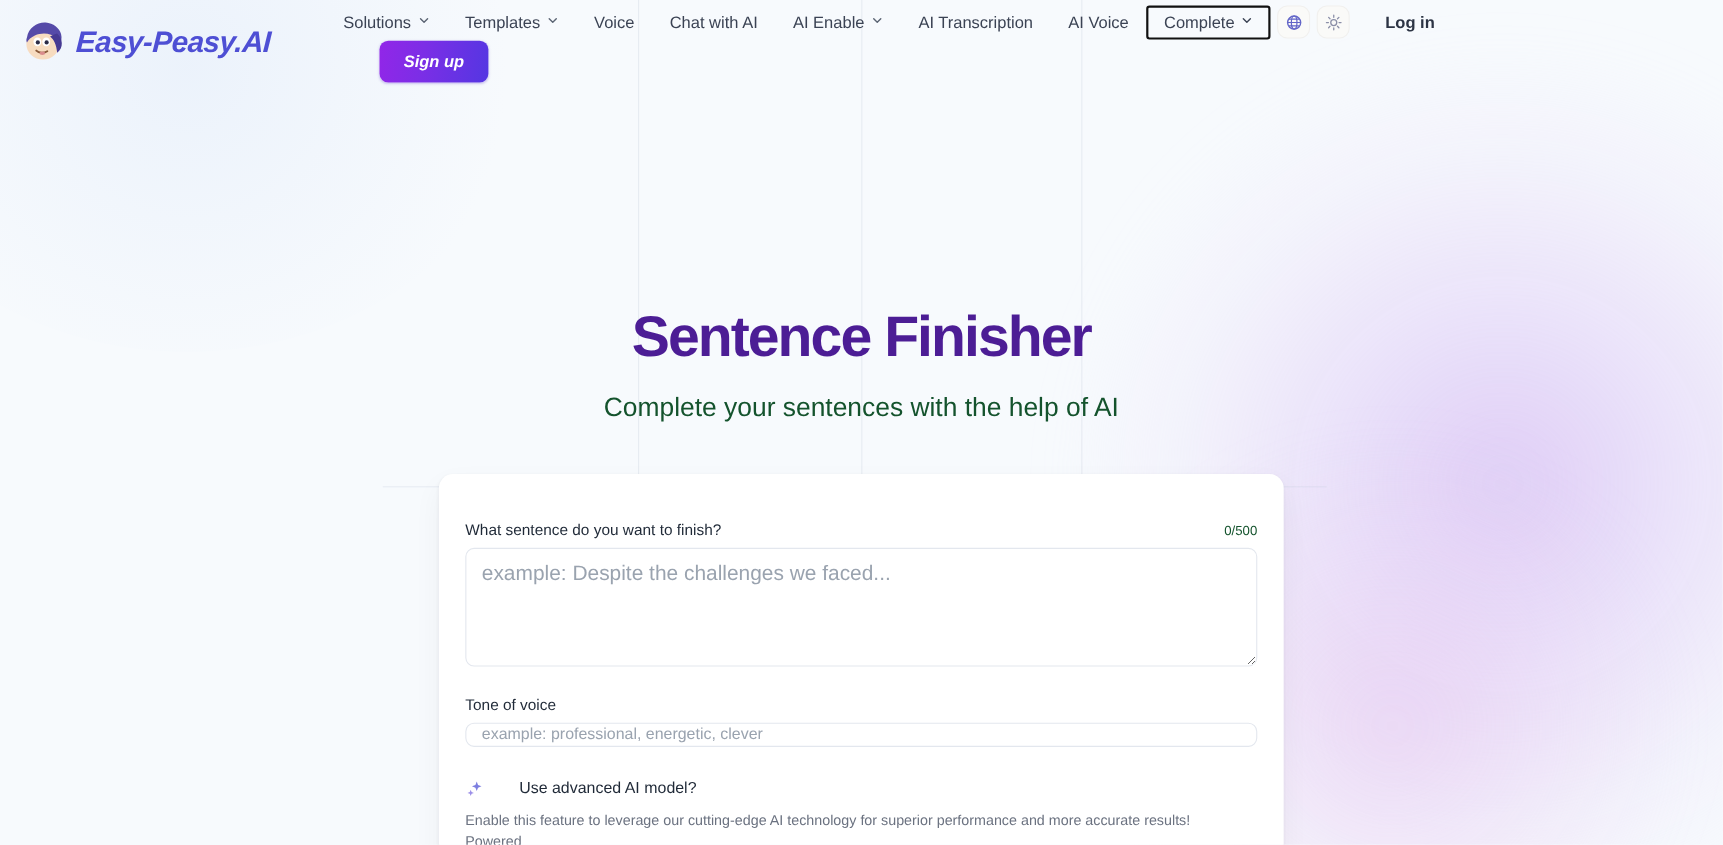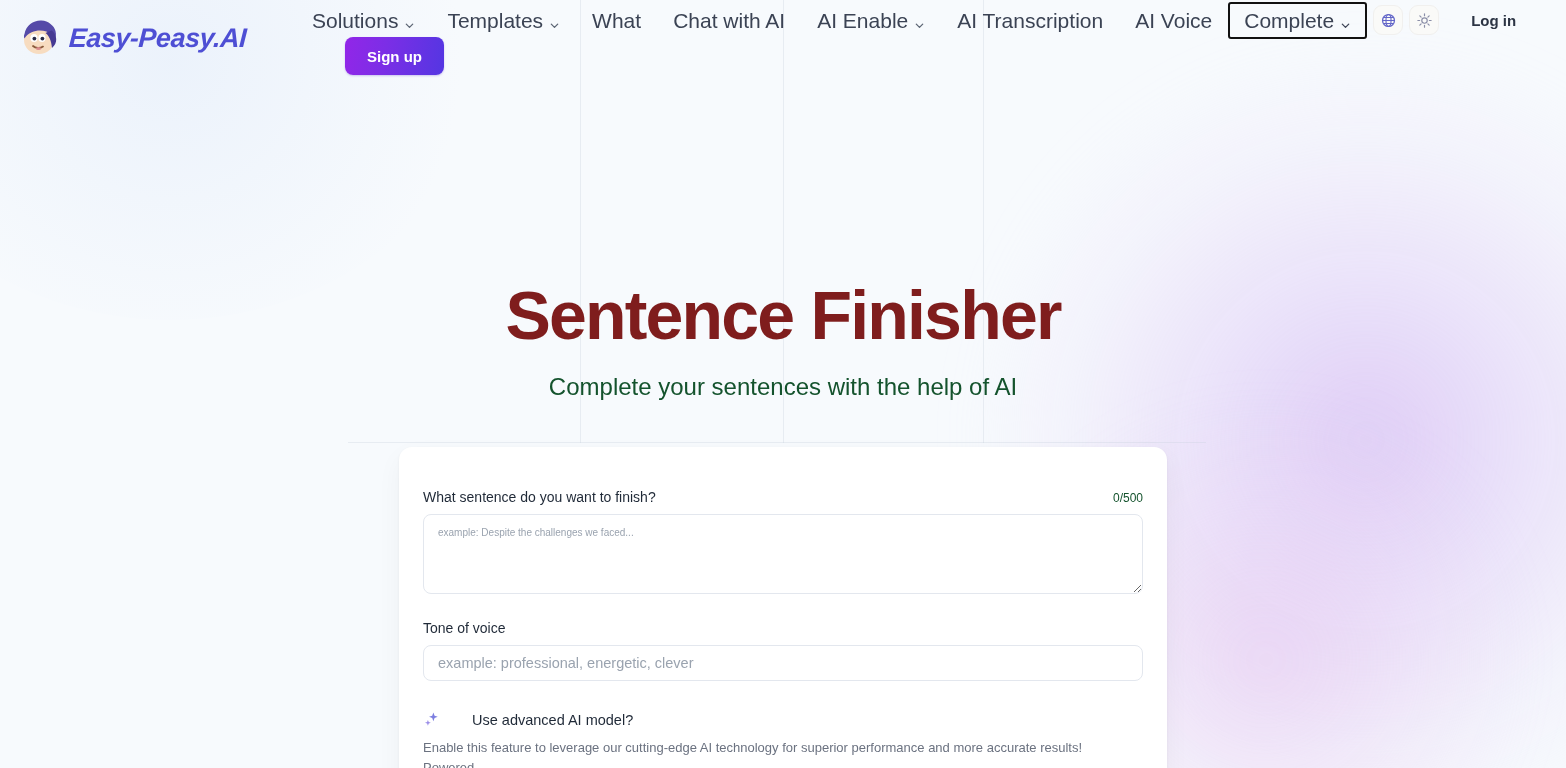--- a/index.html
+++ b/index.html
@@ -125,24 +125,24 @@
     left: 296px;
     top: 0;
     right: 20px;
     height: 40px;
     display: flex;
     align-items: center;
     gap: 0;
   }
   .nav-item {
     display: inline-flex;
-    align-items: flex-end;
+    align-items: flex-start;
     gap: 6px;
     padding: 6px 14px;
-    font-size: 21px;
+    font-size: 15px;
     color: #3b4354;
     border-radius: 6px;
     cursor: pointer;
     white-space: nowrap;
     border: 2px solid transparent;
     line-height: 1;
   }
   .nav-item.focused {
     border-color: #111111;
     border-radius: 3px;
@@ -189,34 +189,35 @@
     border: none;
     border-radius: 8px;
     background: linear-gradient(100deg, #9226e8 0%, #7c2ee6 40%, #5436e2 100%);
     color: #ffffff;
     font-size: 15px;
     font-weight: 700;
     font-family: "Liberation Sans", sans-serif;
     cursor: pointer;
     z-index: 6;
     box-shadow: 0 1px 2px rgba(82,42,200,0.25);
+    font-style: italic;
   }
 
   
   .hero {
     position: relative;
     z-index: 3;
     text-align: center;
     margin-top: 200px;
   }
   .hero h1 {
-    font-size: 68px;
+    font-size: 52px;
     line-height: 1.05;
     font-weight: 800;
-    color: #7f1d1d;
+    color: #4c1d95;
     letter-spacing: -1.8px;
   }
   .hero p.sub {
     margin-top: 22px;
     font-size: 24px;
     color: #14532d;
     font-weight: 400;
   }
 
   
@@ -244,40 +245,40 @@
     font-weight: 400;
   }
   .char-count {
     font-size: 12px;
     color: #14532d;
   }
 
   textarea.ta {
     display: block;
     width: 100%;
-    height: 80px;
+    height: 108px;
     padding: 12px 14px;
     font-family: "Liberation Sans", sans-serif;
-    font-size: 10px;
+    font-size: 19px;
     color: #111827;
     border: 1px solid #e3e7ee;
     border-radius: 8px;
     resize: vertical;
     outline: none;
     background: #fff;
   }
   textarea.ta::placeholder { color: #9aa3af; }
 
   .field-block { margin-top: 26px; }
   .field-block .field-label { display: block; margin-bottom: 9px; }
 
   input.ti {
     display: block;
     width: 100%;
-    height: 36px;
+    height: 22px;
     padding: 0 14px;
     font-family: "Liberation Sans", sans-serif;
     font-size: 14.5px;
     color: #111827;
     border: 1px solid #e3e7ee;
     border-radius: 8px;
     outline: none;
     background: #fff;
   }
   input.ti::placeholder { color: #9aa3af; }
@@ -357,21 +358,21 @@
     <span class="nav-item">
       <span>Templates</span>
       <span class="caret">
         <svg viewBox="0 0 12 12" width="11" height="11">
             <path d="M2.5 4.5 6 8l3.5-3.5" stroke="#5b6473" stroke-width="1.4" fill="none" stroke-linecap="round" stroke-linejoin="round"></path>
           </svg>
       </span>
     </span>
 
     <span class="nav-item">
-      <span>What</span>
+      <span>Voice</span>
     </span>
 
     <span class="nav-item">
       <span>Chat with AI</span>
     </span>
 
     <span class="nav-item">
       <span>AI Enable</span>
       <span class="caret">
         <svg viewBox="0 0 12 12" width="11" height="11">

